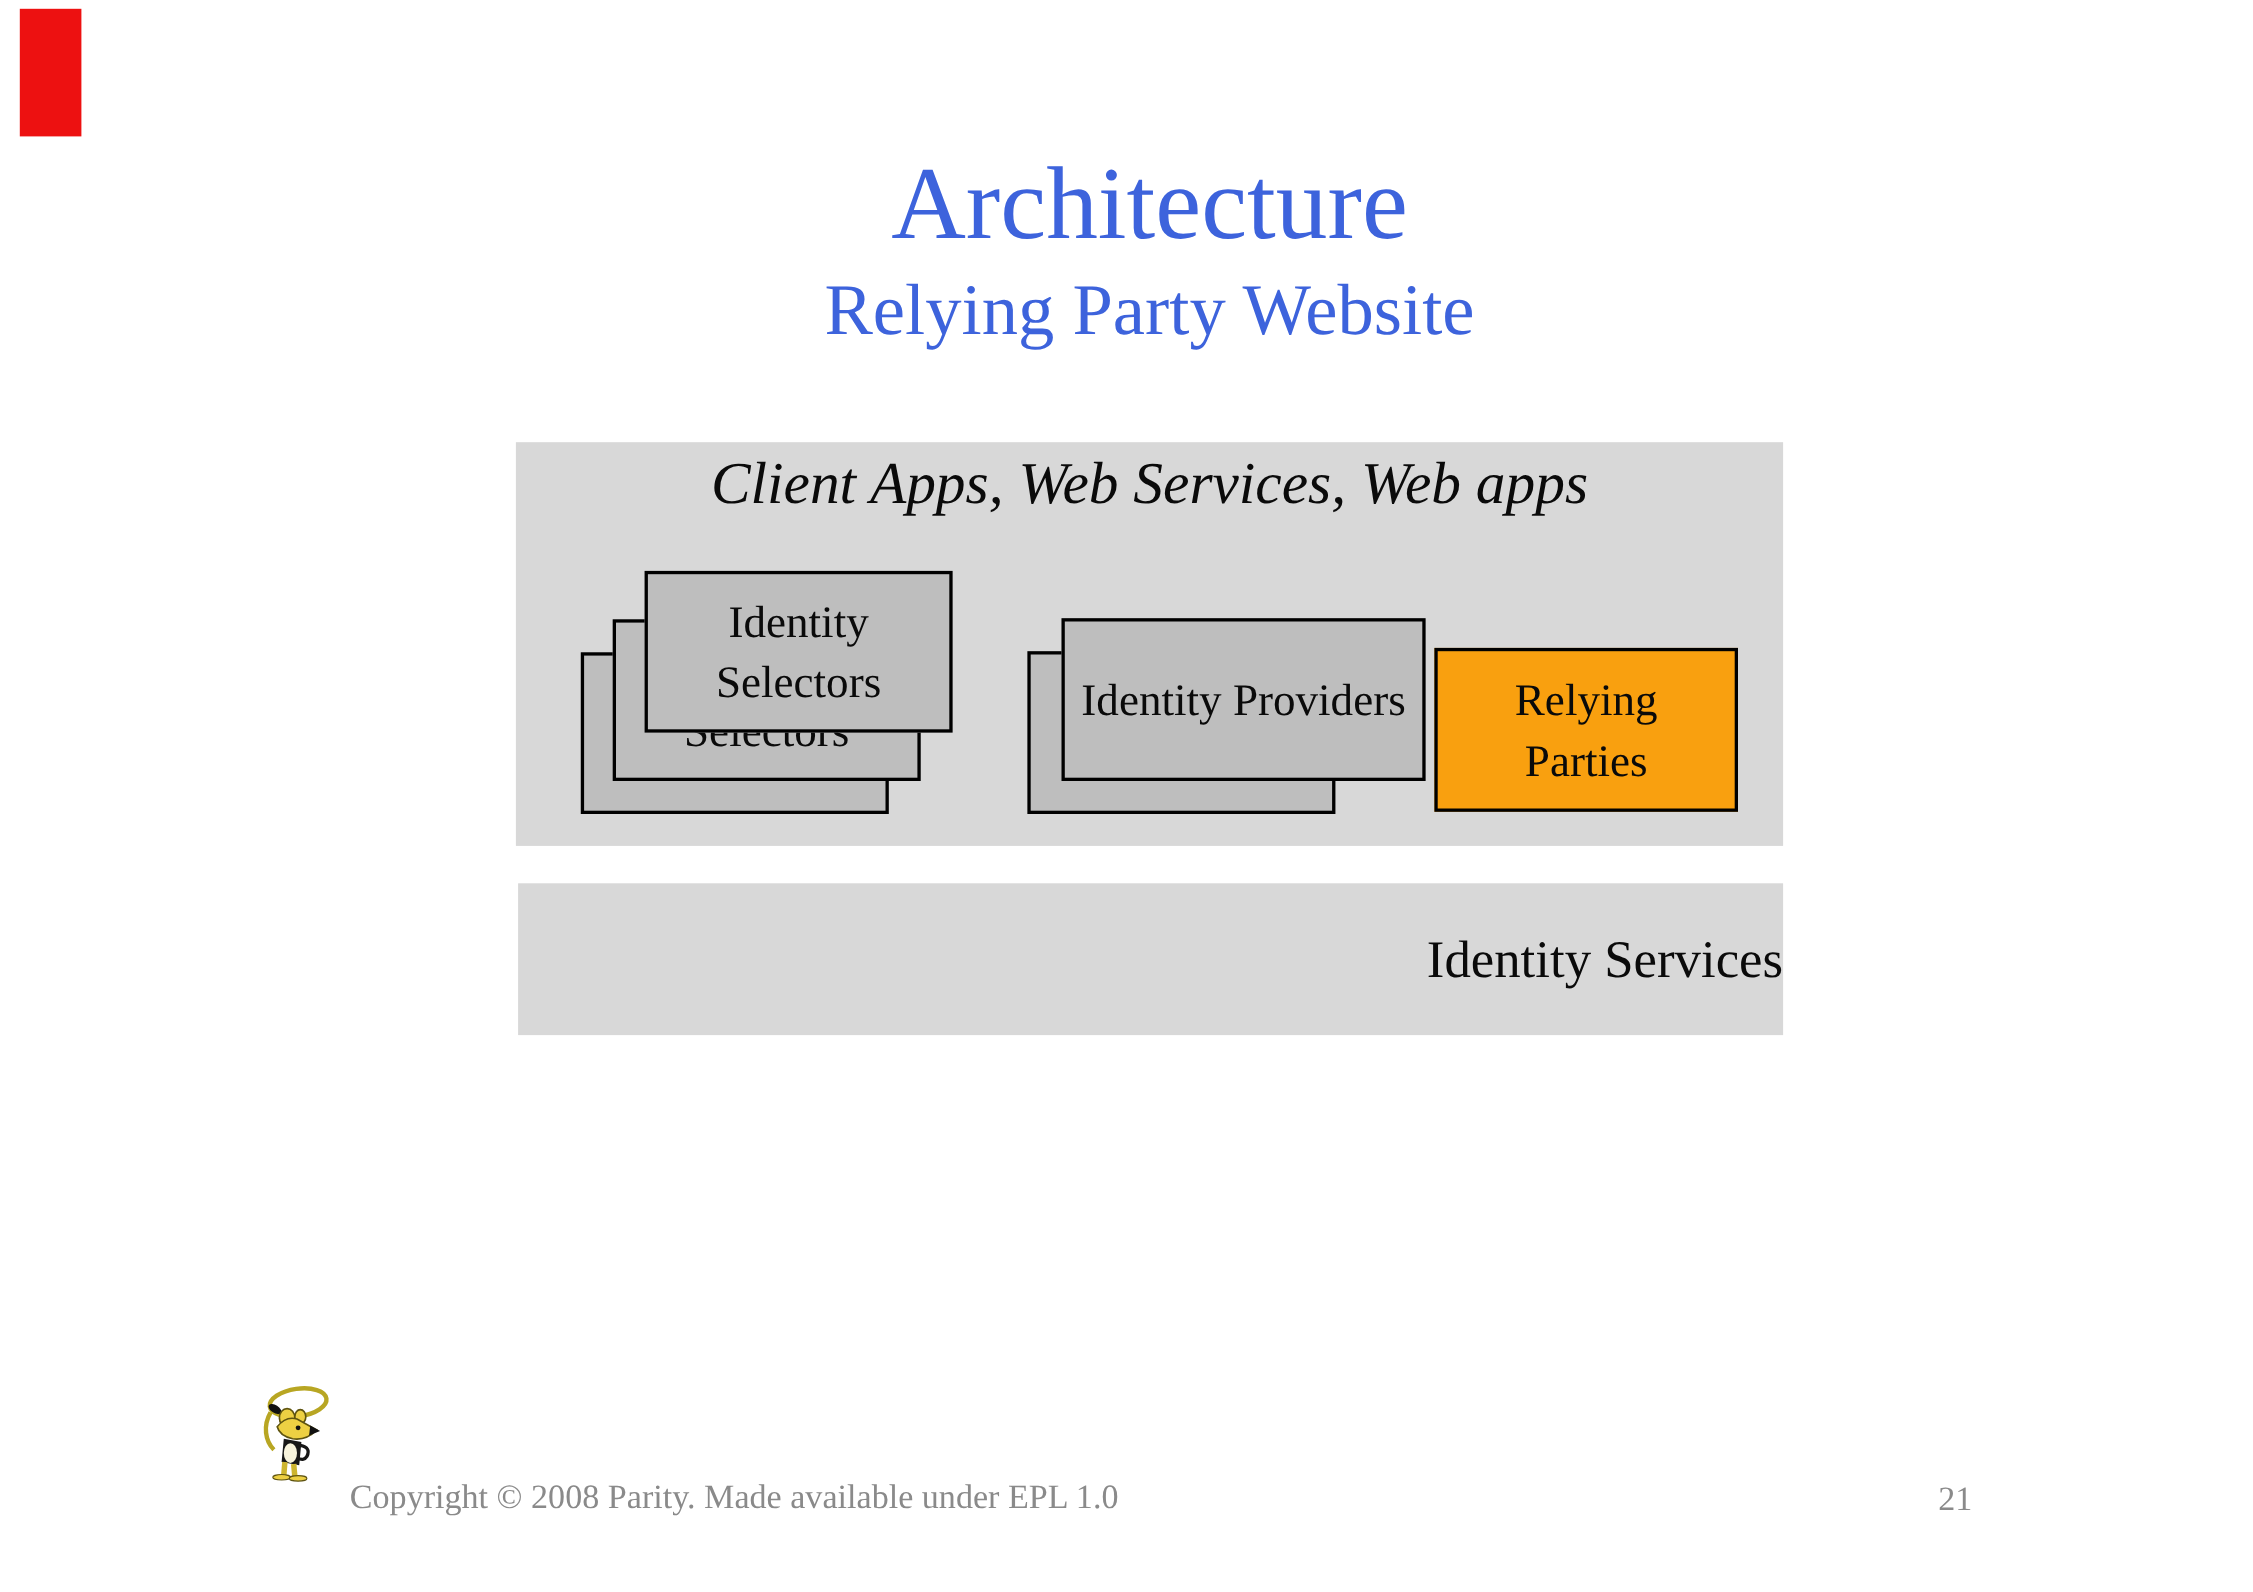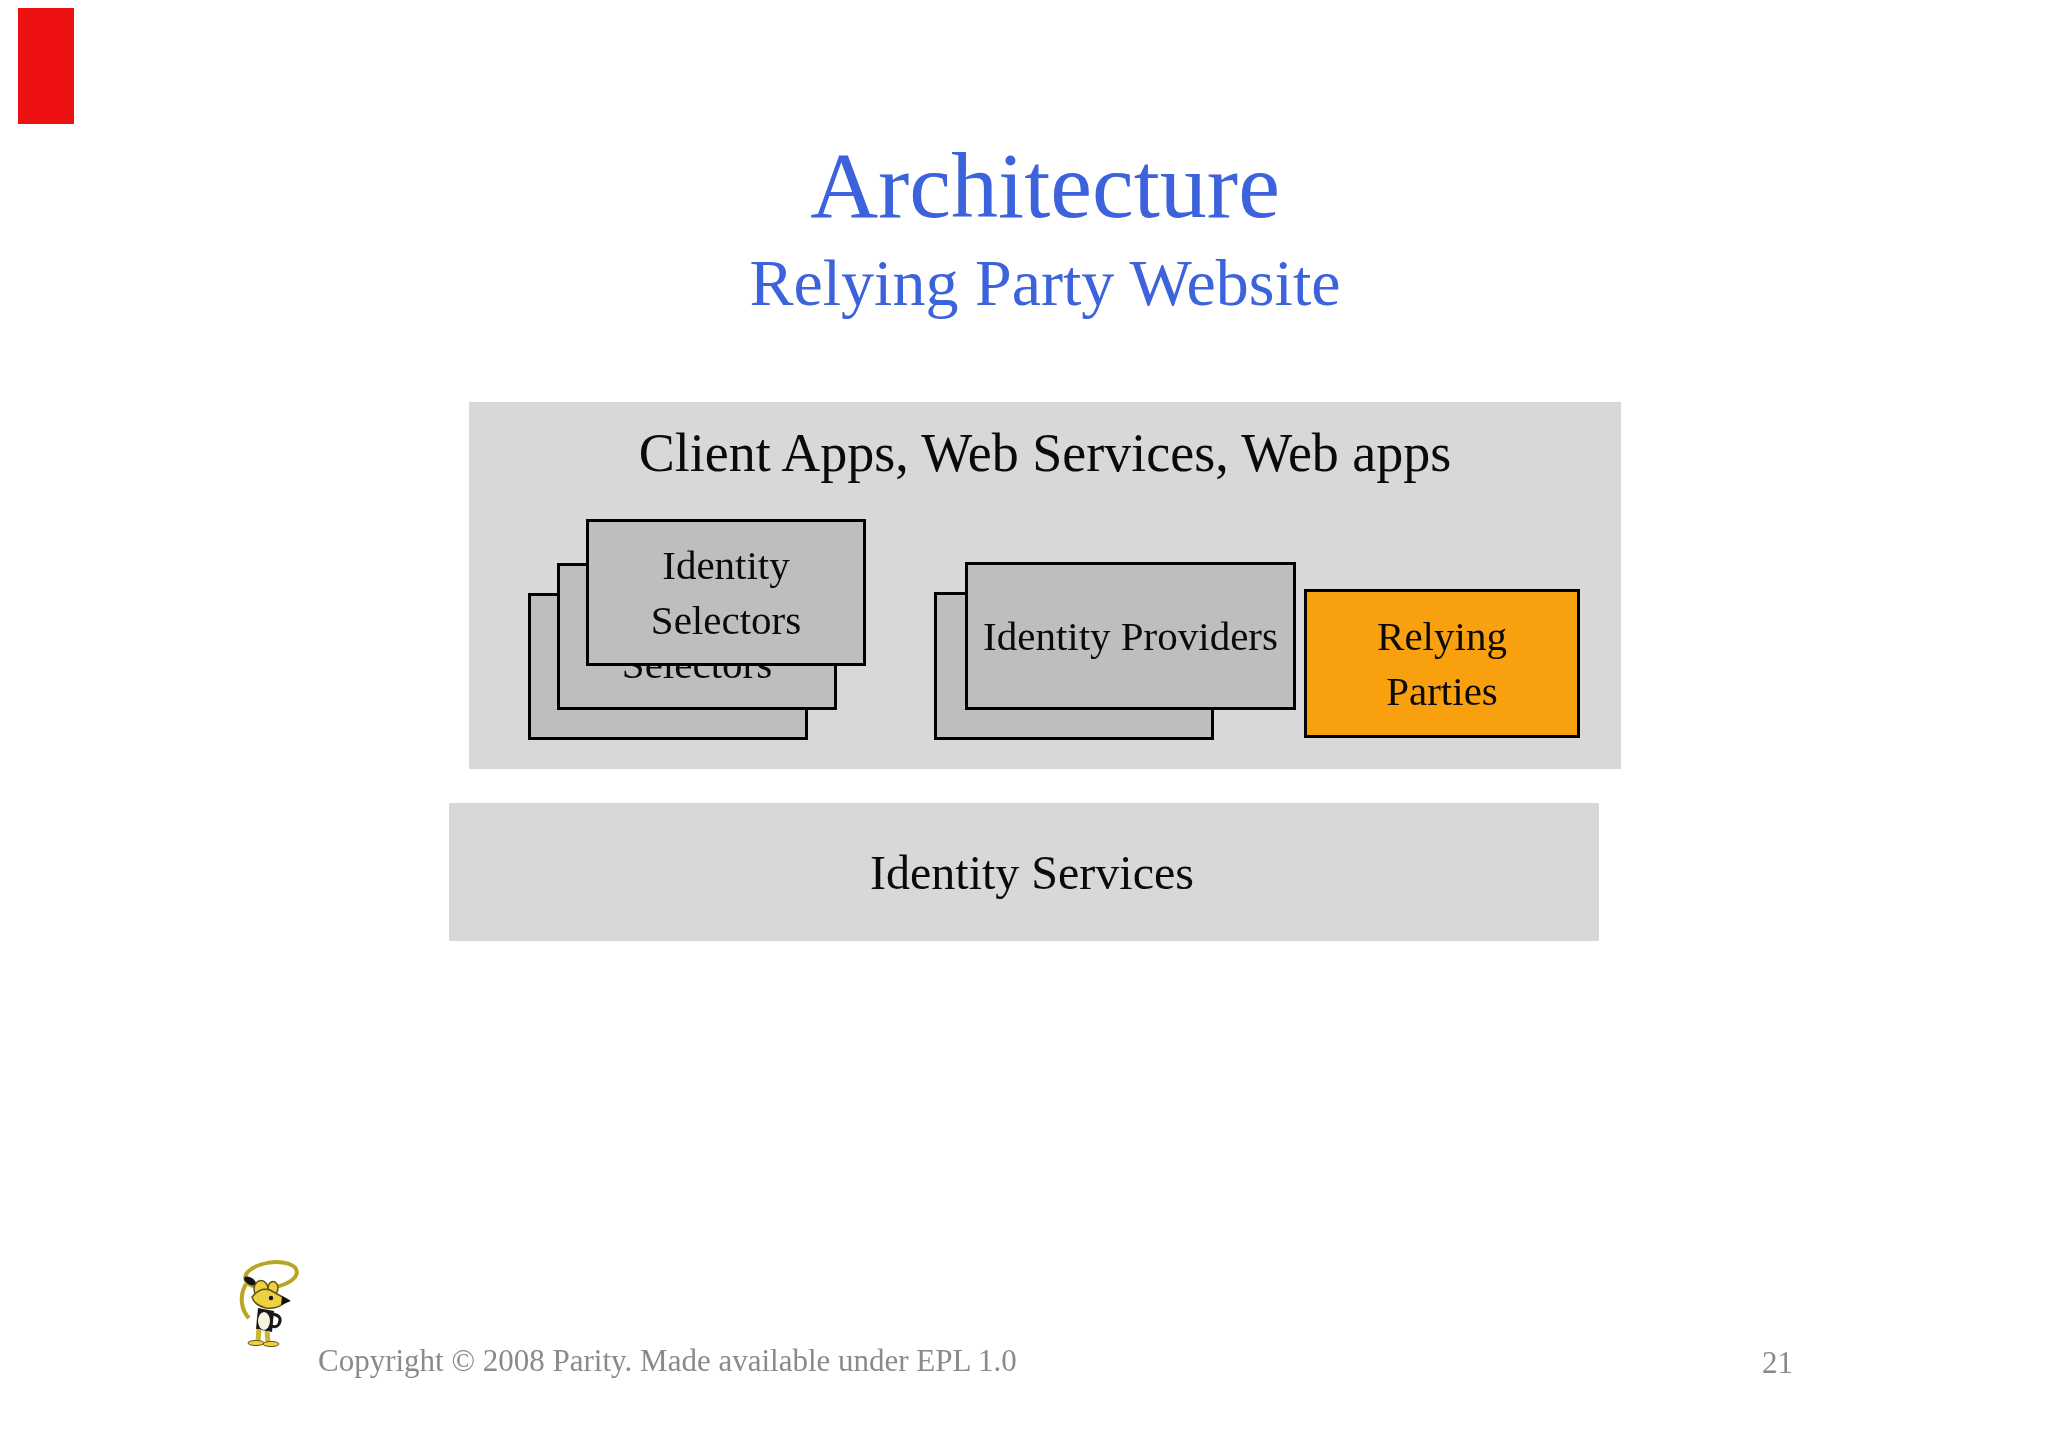--- a/index.html
+++ b/index.html
@@ -28,22 +28,22 @@
   .subtitle { font-size:66px; line-height:1.1; margin-top:10px; font-weight:normal; }
 
   
   .client-layer {
     position:absolute; left:469px; top:402px;
     width:1152px; height:367px;
     background:#D8D8D8;
   }
   .client-layer-label {
     width:100%; text-align:center;
-    padding-top:20px;
-    font-size:54px; color:#0a0a0a;
+    padding-top:6px;
+    font-size:54px; color:#0a0a0a;font-style:italic;
   }
 
   
   .node {
     position:absolute;
     background:#BEBEBE;
     border:3px solid #000;
     display:flex; align-items:center; justify-content:center;
     text-align:center;
     font-size:41px; line-height:1.32; color:#0a0a0a;
@@ -61,23 +61,23 @@
   .prov-front { left:965px; top:562px; width:331px; height:148px; z-index:2; }
 
   
   .relying {
     left:1304px; top:589px; width:276px; height:149px;
     background:#F9A00F; z-index:2;
   }
 
   
   .bar {
-    position:absolute; left:449px; width:1150px;
+    position:absolute; left:471px; width:1150px;
     background:#D8D8D8;
-    display:flex; align-items:center; justify-content:center;
+    display:flex; align-items:center; justify-content:flex-end;
     font-size:48px; color:#0a0a0a;padding-left:16px;
   }
   .bar-services  { top:803px; height:138px; }
   .bar-attribute { top:972px; height:138px; }
 
   
   .logo { position:absolute; left:234px; top:1258px; width:68px; height:90px; }
   .footer-text {
     position:absolute; left:318px; top:1303px;
     font-size:31px; color:#8A8A8A;margin-top:40px;

